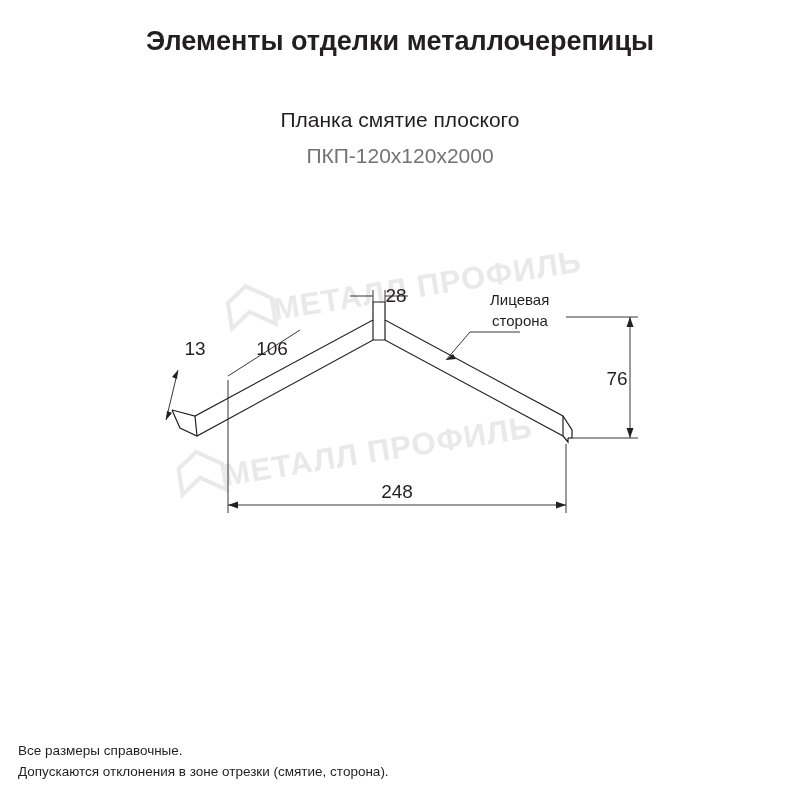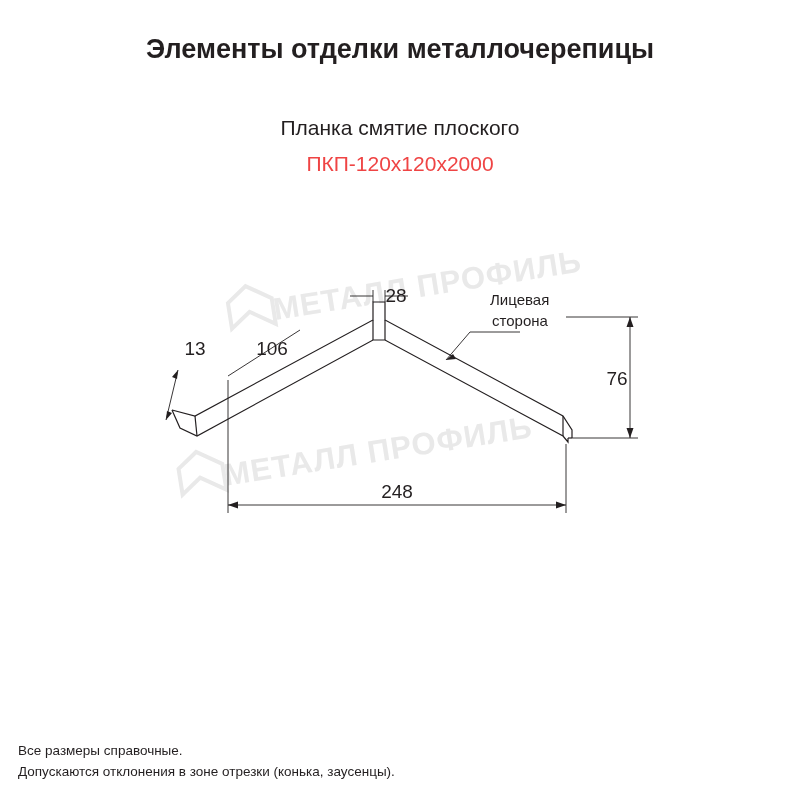--- a/index.html
+++ b/index.html
@@ -21,42 +21,41 @@
     top: 0;
     width: 800px;
     height: 800px;
   }
   .title-block {
     position: absolute;
     left: 0;
     top: 24px;
     width: 800px;
     text-align: center;
-    margin-top: 8px;
   }
   .main-title {
     font-size: 27px;
     font-weight: bold;
     letter-spacing: 0px;
     color: #231f20;
     line-height: 34px;
     margin: 0;
   }
   .subtitle {
     font-size: 21px;
     font-weight: normal;
     color: #231f20;
     line-height: 28px;
     margin: 0;
     margin-top: 48px;
   }
   .code {
     font-size: 21px;
     font-weight: normal;
-    color: #ef4444;
+    color: #737373;
     line-height: 28px;
     margin: 0;
     margin-top: 8px;
   }
   .drawing {
     position: absolute;
     left: 0;
     top: 180px;
     width: 800px;
     height: 400px;
@@ -176,16 +175,16 @@
         <path d="M228 325 l10 -3.5 l0 7 z" fill="#231f20" stroke="none"></path>
         <path d="M566 325 l-10 -3.5 l0 7 z" fill="#231f20" stroke="none"></path>
       </g>
       <text class="dim-text" x="397" y="318" text-anchor="middle">248</text>
 
     </svg>
   </div>
 
   <div class="footer">
     <p>Все размеры справочные.</p>
-    <p>Допускаются отклонения в зоне отрезки (конька, заусенцы).</p>
+    <p>Допускаются отклонения в зоне отрезки (смятие, сторона).</p>
   </div>
 
 </div>
 
 </body></html>

